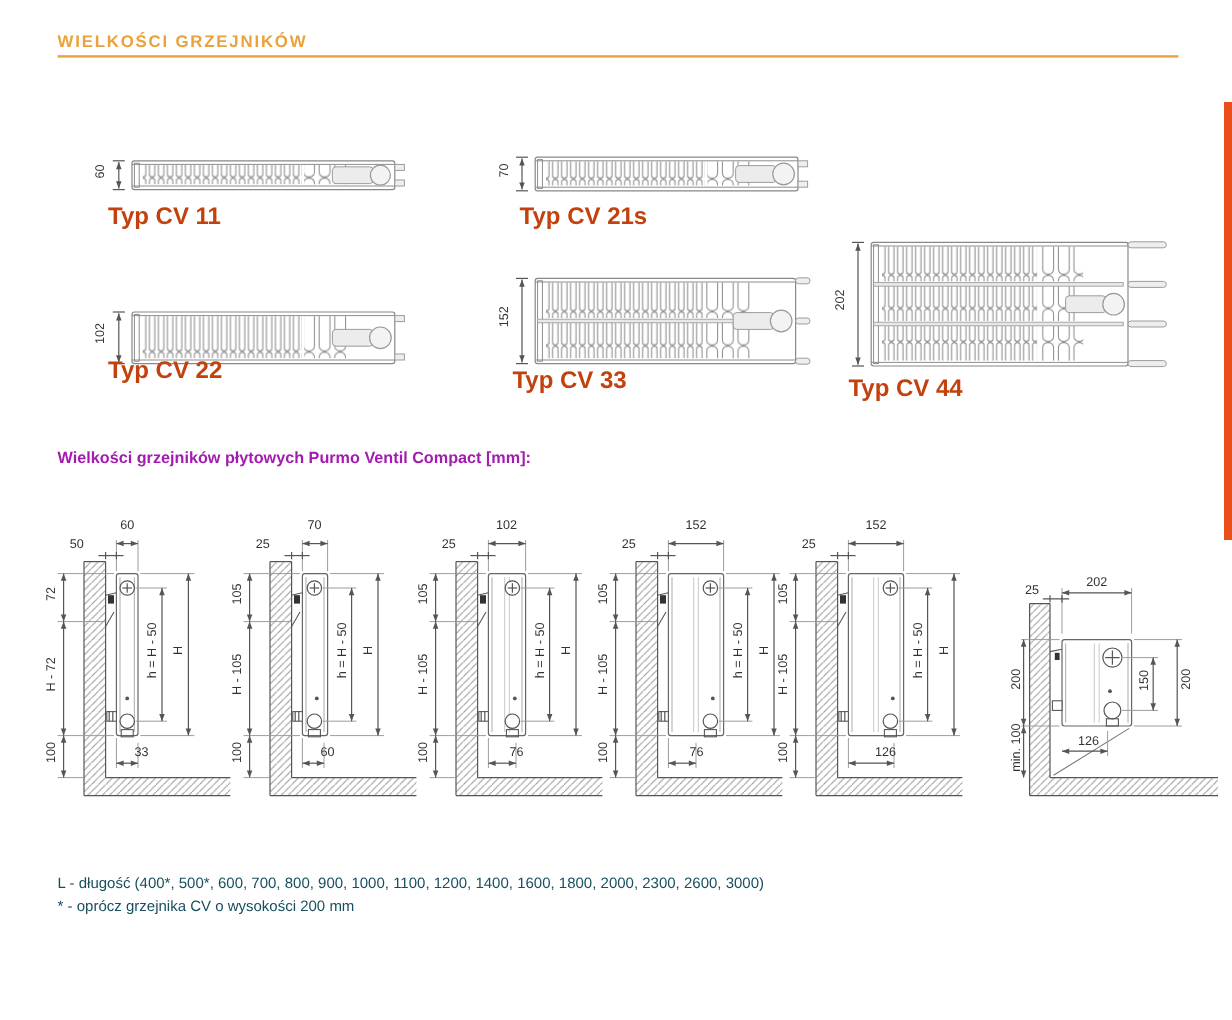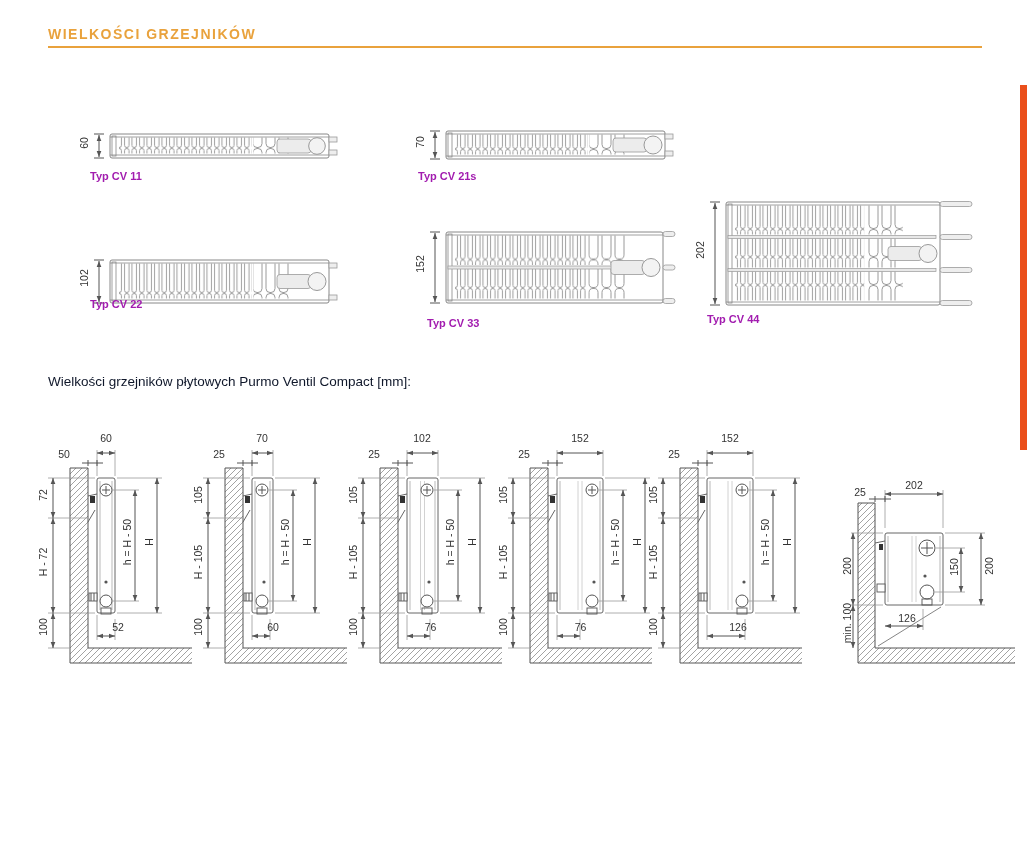--- a/index.html
+++ b/index.html
@@ -2,22 +2,22 @@
 <html><head>
 <meta charset="utf-8">
 <style>
   html,body{margin:0;padding:0;background:#fff;}
   .page{position:relative;width:1027px;height:850px;background:#ffffff;overflow:hidden;
         font-family:"Liberation Sans",sans-serif;}
   .title{position:absolute;left:48px;top:26px;font-size:14px;font-weight:bold;
          letter-spacing:1.5px;color:#E9A23C;}
   .rule{position:absolute;left:48px;top:46px;width:934px;height:2px;background:#E9A23C;}
   .edge-bar{position:absolute;right:0;top:85px;width:7px;height:365px;background:#EA4F1B;}
-  .typ{position:absolute;font-size:11px;font-weight:bold;color:#a21caf;}
-  .subtitle{position:absolute;left:48px;top:374px;font-size:13.5px;font-weight:normal;color:#0f172a;}
+  .typ{position:absolute;font-size:20px;font-weight:bold;color:#c2410c;}
+  .subtitle{position:absolute;left:48px;top:374px;font-size:13.5px;font-weight:bold;color:#a21caf;}
   .cs,.sv,.mv{position:absolute;}
   .slot{position:absolute;left:0;top:0;}
   .dimlab{position:absolute;font-size:10.5px;color:#333;text-align:center;white-space:nowrap;}
   .vlab{transform:rotate(-90deg);}
   .legend{position:absolute;left:48px;top:727px;font-size:12.5px;line-height:18.5px;color:#174F5F;}
   .legend div{white-space:nowrap;}
 </style>
 </head>
 <body>
 
@@ -90,21 +90,21 @@
           <line x1="2" y1="26" x2="221" y2="26" stroke="#888" stroke-width="0.8"></line>
           <rect x="11" y="4.5" width="132.48" height="20" rx="0" fill="url(#f1)" stroke="none" stroke-width="1"></rect>
           <rect x="145.48" y="4.5" width="37.26" height="20" rx="0" fill="url(#g1)" stroke="none" stroke-width="1"></rect>
           <rect x="169" y="8" width="34" height="14" rx="3" fill="#ececec" stroke="#999" stroke-width="0.8"></rect>
           <circle cx="209" cy="15" r="9" fill="#f3f3f3" stroke="#999"></circle>
           <rect x="221" y="4" width="8" height="5" rx="0" fill="#eee" stroke="#999" stroke-width="0.8"></rect>
           <rect x="221" y="21" width="8" height="5" rx="0" fill="#eee" stroke="#999" stroke-width="0.8"></rect>
         </svg>
       </div>
   </div>
-  <span class="typ" style="left:418px;top:170px">Typ CV 21s</span>
+  <span class="typ" style="left:433px;top:170px">Typ CV 21s</span>
 
   <div class="cs" style="left:78px;top:259px;width:272px;height:45px">
     <span class="dimlab vlab" style="width:56px;left:-22px;top:13px">102</span>
     <div class="slot" style="left:14px">
         <svg xmlns="http://www.w3.org/2000/svg" width="14" height="45" viewBox="0 0 14 45" style="position:absolute;left:0;top:0;overflow:visible">
           <line x1="2" y1="1" x2="12" y2="1" stroke="#555" stroke-width="1"></line>
           <line x1="2" y1="44" x2="12" y2="44" stroke="#555" stroke-width="1"></line>
           <line x1="7" y1="2" x2="7" y2="43" stroke="#555" stroke-width="1"></line>
           <polygon points="7,2 4.7,8 9.3,8" fill="#555"></polygon>
           <polygon points="7,43 4.7,37 9.3,37" fill="#555"></polygon>
@@ -166,21 +166,21 @@
           <rect x="144.2" y="38" width="36.9" height="29.5" rx="0" fill="url(#g3)" stroke="none" stroke-width="1"></rect>
           <rect x="4" y="35" width="211" height="3" rx="0" fill="#e8e8e8" stroke="#999" stroke-width="0.7"></rect>
           <rect x="167" y="29.5" width="34" height="14" rx="3" fill="#ececec" stroke="#999" stroke-width="0.8"></rect>
           <circle cx="207" cy="36.5" r="9" fill="#f3f3f3" stroke="#999"></circle>
           <rect x="219" y="0.5" width="12" height="5" rx="2.5" fill="#eee" stroke="#999" stroke-width="0.8"></rect>
           <rect x="219" y="34" width="12" height="5" rx="2.5" fill="#eee" stroke="#999" stroke-width="0.8"></rect>
           <rect x="219" y="67.5" width="12" height="5" rx="2.5" fill="#eee" stroke="#999" stroke-width="0.8"></rect>
         </svg>
       </div>
   </div>
-  <span class="typ" style="left:427px;top:317px">Typ CV 33</span>
+  <span class="typ" style="left:427px;top:306px">Typ CV 33</span>
 
   <div class="cs" style="left:694px;top:201px;width:292px;height:105px">
     <span class="dimlab vlab" style="width:56px;left:-22px;top:43px">202</span>
     <div class="slot" style="left:14px">
         <svg xmlns="http://www.w3.org/2000/svg" width="14" height="105" viewBox="0 0 14 105" style="position:absolute;left:0;top:0;overflow:visible">
           <line x1="2" y1="1" x2="12" y2="1" stroke="#555" stroke-width="1"></line>
           <line x1="2" y1="104" x2="12" y2="104" stroke="#555" stroke-width="1"></line>
           <line x1="7" y1="2" x2="7" y2="103" stroke="#555" stroke-width="1"></line>
           <polygon points="7,2 4.7,8 9.3,8" fill="#555"></polygon>
           <polygon points="7,103 4.7,97 9.3,97" fill="#555"></polygon>
@@ -289,21 +289,21 @@
           <polygon points="75,204 69,201.7 69,206.3" fill="#555"></polygon>
         </svg>
       </div>
     <span class="dimlab" style="left:46px;top:0;width:40px">60</span>
     <span class="dimlab" style="left:10px;top:16px;width:28px">50</span>
     <span class="dimlab vlab" style="left:-25px;top:57px;width:56px">72</span>
     <span class="dimlab vlab" style="left:-25px;top:124px;width:56px">H - 72</span>
     <span class="dimlab vlab" style="left:-25px;top:189px;width:56px">100</span>
     <span class="dimlab vlab" style="left:52px;top:104px;width:70px">h = H - 50</span>
     <span class="dimlab vlab" style="left:81px;top:104px;width:56px">H</span>
-    <span class="dimlab" style="left:57px;top:189px;width:42px">52</span>
+    <span class="dimlab" style="left:57px;top:189px;width:42px">33</span>
   </div>
 
   <div class="sv" style="left:195px;top:432px;width:170px;height:255px">
     <div class="slot">
         <svg xmlns="http://www.w3.org/2000/svg" width="170" height="255" viewBox="0 0 170 255" style="position:absolute;left:0;top:0;overflow:visible">
           <defs>
             <pattern id="h1" width="6" height="6" patternUnits="userSpaceOnUse">
               <line x1="0" y1="6" x2="6" y2="0" stroke="#999" stroke-width="0.9"></line>
             </pattern>
           </defs>
@@ -682,15 +682,17 @@
     <span class="dimlab" style="left:51px;top:11px;width:40px">202</span>
     <span class="dimlab" style="left:6px;top:18px;width:22px">25</span>
     <span class="dimlab vlab" style="left:-24px;top:92px;width:56px">200</span>
     <span class="dimlab vlab" style="left:-24px;top:149px;width:56px">min. 100</span>
     <span class="dimlab vlab" style="left:83px;top:93px;width:56px">150</span>
     <span class="dimlab vlab" style="left:118px;top:92px;width:56px">200</span>
     <span class="dimlab" style="left:46px;top:144px;width:36px">126</span>
   </div>
 
   <div class="legend">
+    <div>L - długość (400*, 500*, 600, 700, 800, 900, 1000, 1100, 1200, 1400, 1600, 1800, 2000, 2300, 2600, 3000)</div>
+    <div>* - oprócz grzejnika CV o wysokości 200 mm</div>
   </div>
 
 </div>
 
 </body></html>

